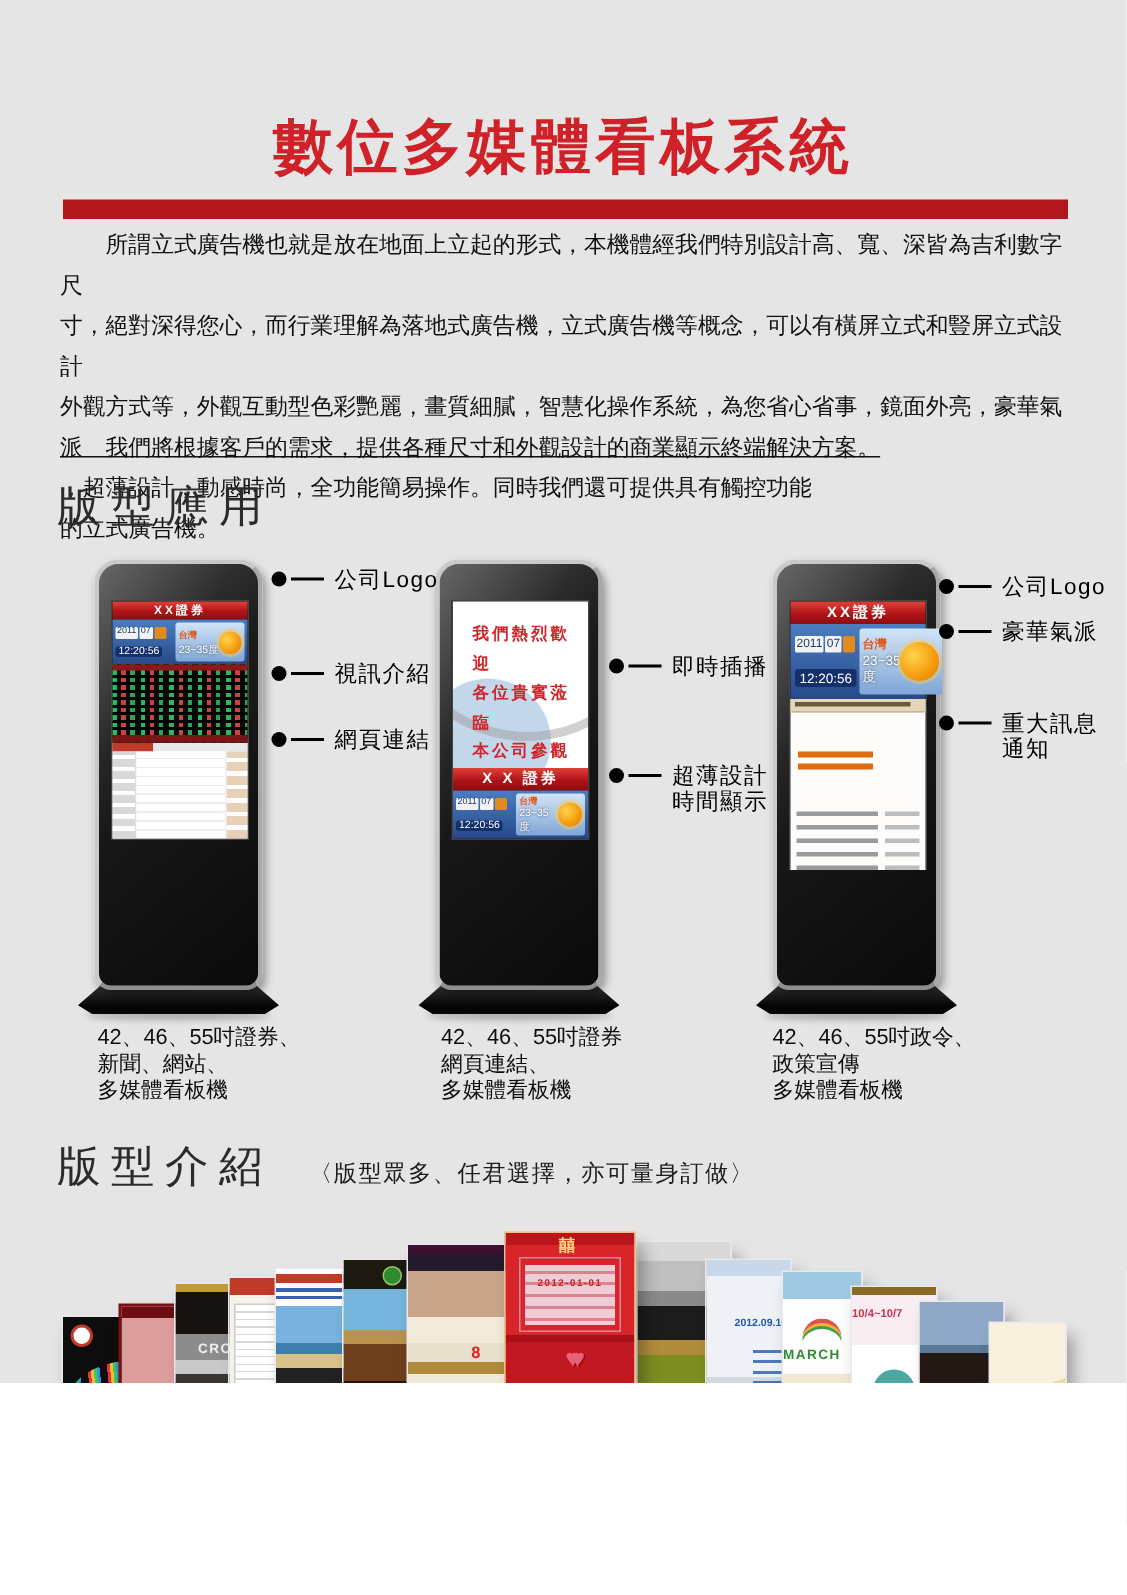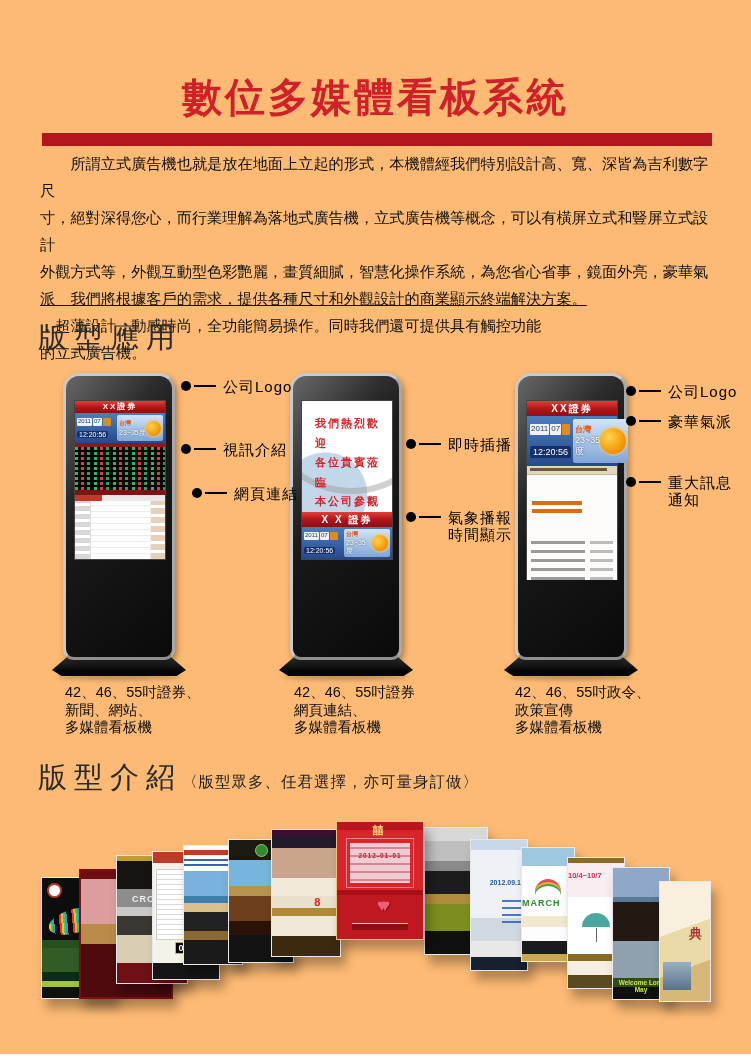--- a/index.html
+++ b/index.html
@@ -1,35 +1,35 @@
 <!DOCTYPE html>
 <html><head>
 <meta charset="utf-8">
 <style>
   html,body{margin:0;padding:0;background:#fff;}
-  .page{position:relative;width:751px;height:1054px;background:#fdba74;overflow:hidden;
+  .page{position:relative;width:751px;height:922px;background:#e5e5e5;overflow:hidden;
         font-family:"Liberation Sans","DejaVu Sans",sans-serif;color:#111;}
 
   
   .title{position:absolute;left:0;top:70px;width:100%;margin:0;text-align:center;
          font-size:40px;font-weight:bold;letter-spacing:3px;color:#cf2127;}
   .red-bar{position:absolute;left:42px;top:133px;width:670px;height:13px;background:#b2171e;}
 
   
   .intro{position:absolute;left:40px;width:672px;margin:0;font-size:15.2px;line-height:27px;
          color:#111;white-space:pre-line;}
   .intro.pa1{top:150px;}
   .intro.pa2{top:285px;text-decoration:underline;}
 
   
   .sec{position:absolute;left:38px;margin:0;font-weight:normal;color:#2b2b2b;}
   .sec .big{font-size:29px;letter-spacing:7px;}
   .sec1{top:318px;}
   .sec2{top:758px;display:flex;align-items:baseline;}
-  .sec2 .note{font-size:15.5px;letter-spacing:1px;margin-left:0;color:#1d1d1d;}
+  .sec2 .note{font-size:15.5px;letter-spacing:1px;margin-left:24px;color:#1d1d1d;}
 
   
   .kiosk{position:absolute;width:112px;height:305px;}
   .kiosk.k1{left:63px;top:373px;}
   .kiosk.k2{left:290px;top:373px;}
   .kiosk.k3{left:515px;top:373px;}
   .kiosk-body{position:absolute;left:0;top:0;width:106px;height:281px;
       background:linear-gradient(140deg,#4a4a4a 0%,#1c1c1c 35%,#0a0a0a 100%);
       border:3px solid #c9c9c9;border-bottom-color:#8f8f8f;border-right-color:#a8a8a8;
       border-radius:16px 16px 11px 11px;box-shadow:2px 3px 6px rgba(0,0,0,.35);}
@@ -111,21 +111,21 @@
   .n-orange{height:4px;width:55%;margin:4px 0 0 5px;background:#e06a10;}
   .n-gap{height:22px;}
   .n-row{height:3px;margin:6px 4px 0 4px;
       background:linear-gradient(90deg,#9a9a9a 0 66%,transparent 66% 72%,#bcbcbc 72% 100%);}
 
   
   .callout{position:absolute;display:flex;align-items:flex-start;}
   .callout .dot{flex:none;width:10px;height:10px;border-radius:50%;background:#000;margin-top:3px;}
   .callout .cline{flex:none;width:22px;height:2px;background:#000;margin:7px 7px 0 3px;}
   .callout .txt{font-size:15px;line-height:17px;color:#000;letter-spacing:1px;}
-  .co-1a{left:181px;top:378px;} .co-1b{left:181px;top:441px;} .co-1c{left:192px;top:485px;}
+  .co-1a{left:181px;top:378px;} .co-1b{left:181px;top:441px;} .co-1c{left:181px;top:485px;}
   .co-2a{left:406px;top:436px;} .co-2b{left:406px;top:509px;}
   .co-3a{left:626px;top:383px;} .co-3b{left:626px;top:413px;} .co-3c{left:626px;top:474px;}
 
   
   .caption{position:absolute;top:684px;font-size:14.5px;line-height:17.5px;color:#0d0d0d;}
   .cap1{left:65px;} .cap2{left:294px;} .cap3{left:515px;}
 
   
   .poster{position:absolute;border:1px solid #e9e9e9;box-shadow:5px 9px 10px rgba(0,0,0,.30);}
   .ptxt{position:absolute;font-weight:bold;}
@@ -356,21 +356,21 @@
   </div>
   <div class="callout co-2a">
     <span class="dot"></span>
       <span class="cline"></span>
     <span class="txt"><span>即時插播</span></span>
   </div>
   <div class="callout co-2b">
     <span class="dot"></span>
       <span class="cline"></span>
     <span class="txt">
-        <span style="display:block">氣象播報</span>
+        <span style="display:block">超薄設計</span>
         <span style="display:block">時間顯示</span>
       </span>
   </div>
   <div class="callout co-3a">
     <span class="dot"></span>
       <span class="cline"></span>
     <span class="txt"><span>公司Logo</span></span>
   </div>
   <div class="callout co-3b">
     <span class="dot"></span>

